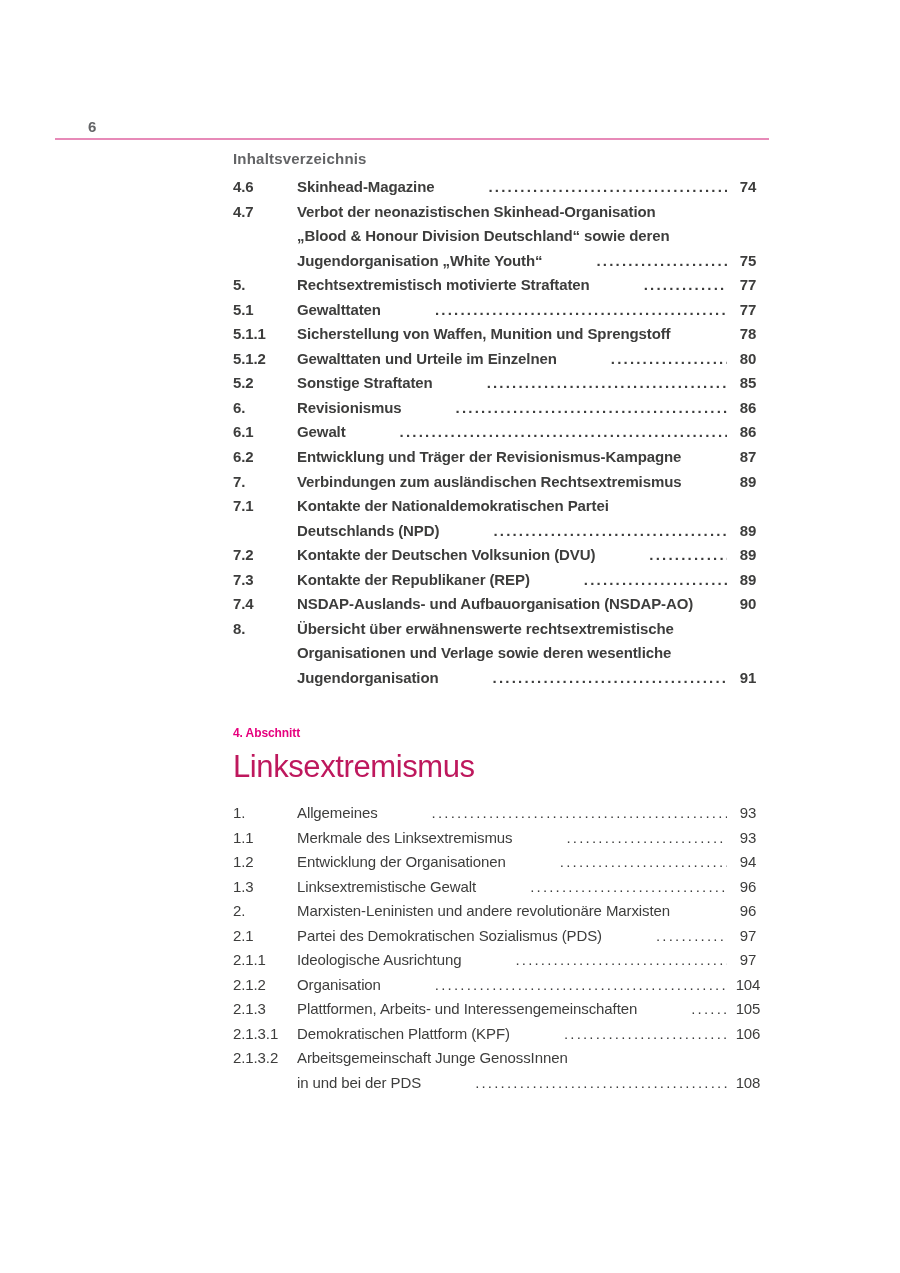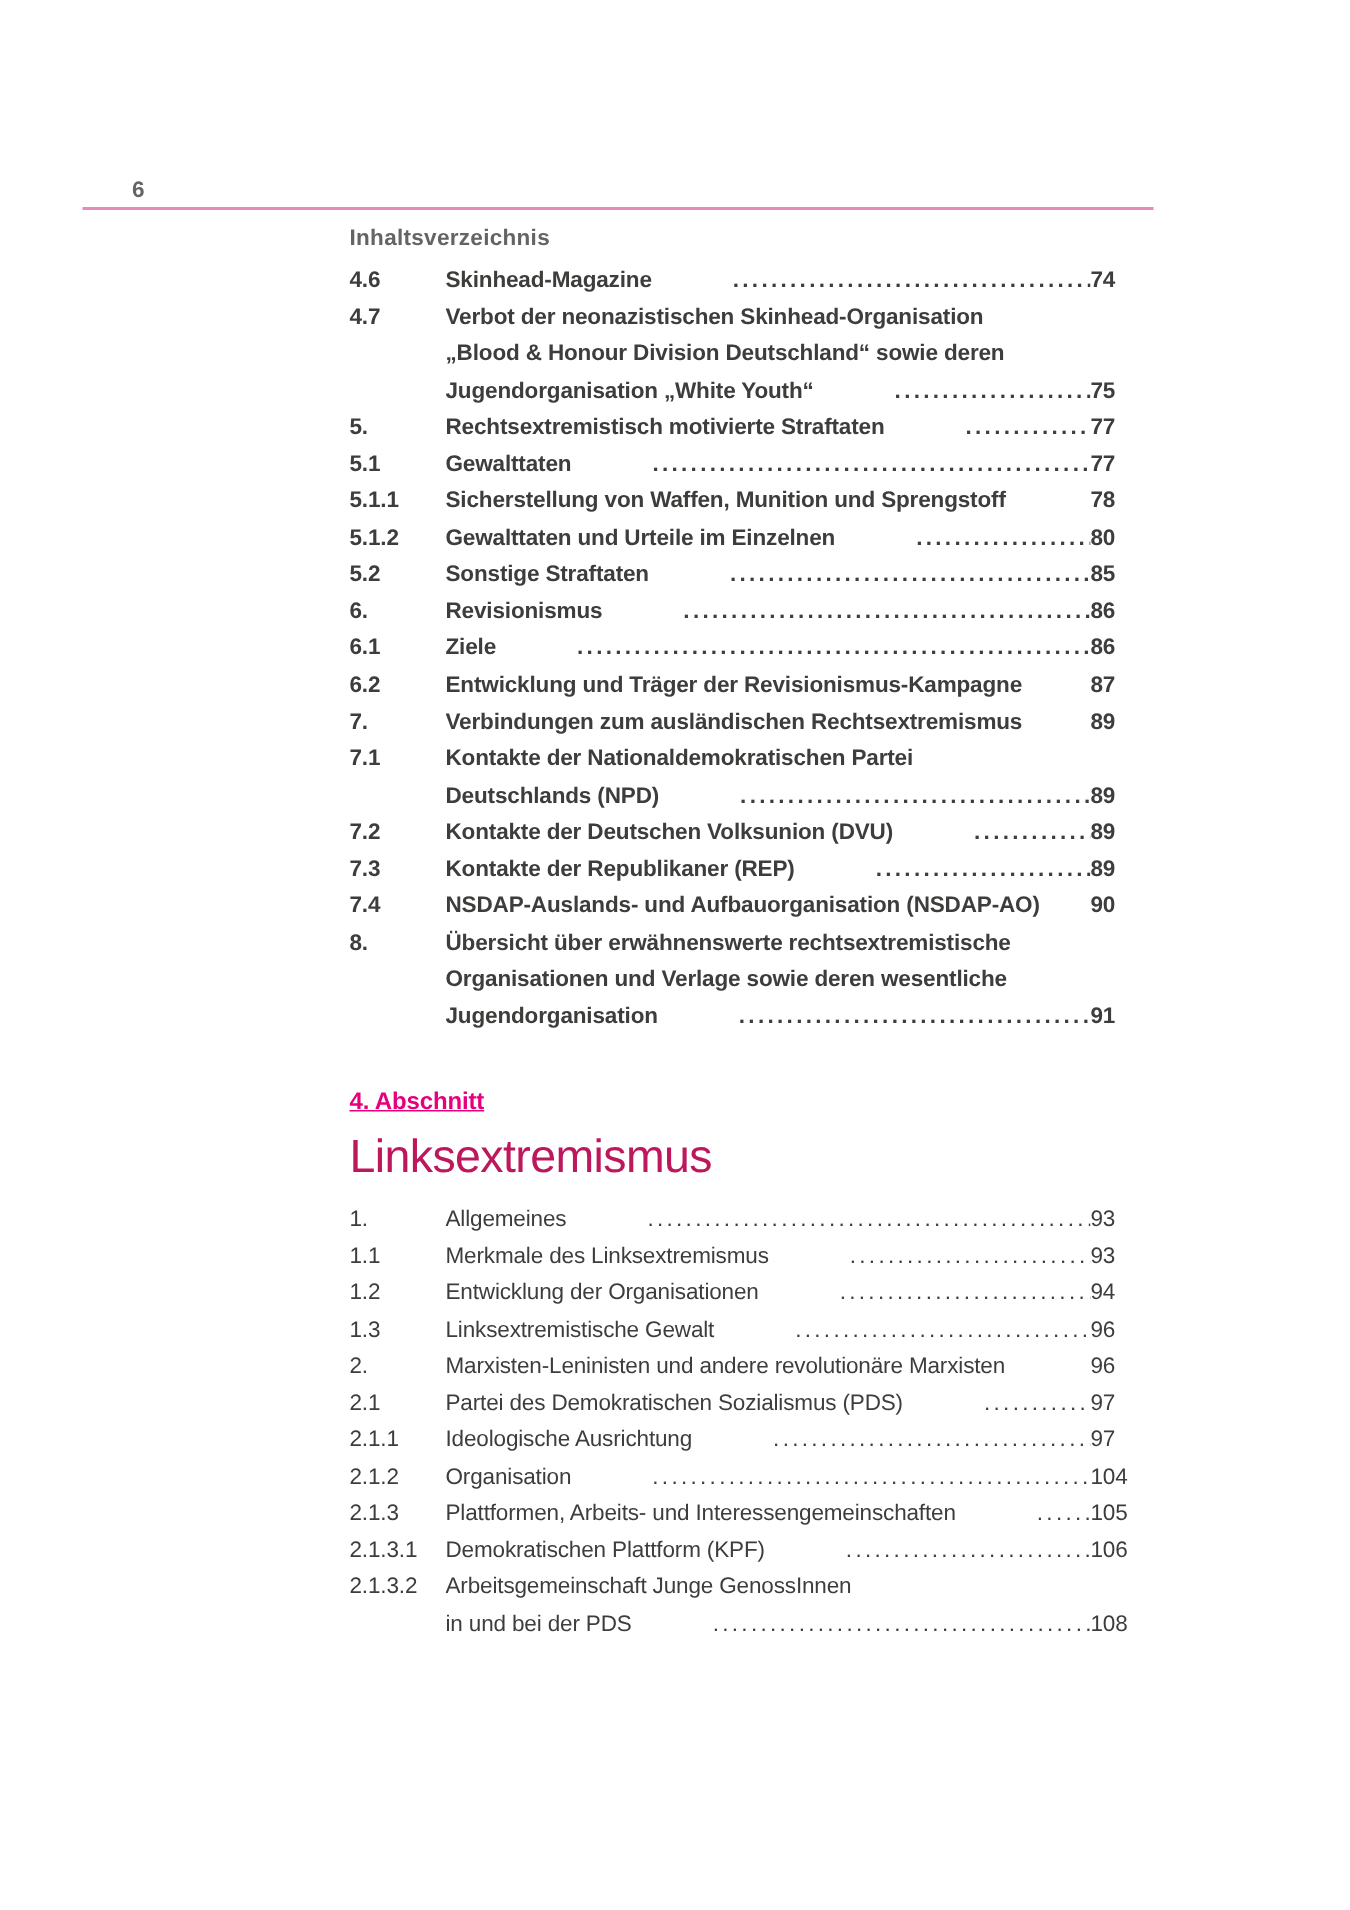--- a/index.html
+++ b/index.html
@@ -50,28 +50,27 @@
   }
   .col-num{flex:0 0 64px;}
   .col-title{flex:1 1 auto;display:flex;align-items:flex-start;min-width:0;overflow:hidden;gap:48px;}
   .title-text{flex:0 0 auto;}
   .dots{
     flex:1 1 auto;min-width:0;overflow:hidden;
     padding-left:6px;padding-right:3px;
     letter-spacing:2.2px;
     color:var(--text);
   }
-  .col-page{flex:0 0 42px;text-align:left;}
+  .col-page{flex:0 0 42px;text-align:center;}
 
   
   .section-break{position:absolute;left:233px;top:726px;width:536px;}
   .section-kicker{
-    font-size:16px;font-weight:700;color:var(--accent);
+    font-size:12px;font-weight:700;color:var(--accent);
     letter-spacing:-0.1px;
-    text-decoration:underline;
   }
   .section-title{
     margin-top:9px;
     font-size:31px;font-weight:400;color:#be185d;
     letter-spacing:-0.4px;
   }
 </style>
 </head>
 <body>
 
@@ -158,21 +157,21 @@
           <span class="col-num">6.</span>
           <span class="col-title">
             <span class="title-text">Revisionismus</span>
             <span class="dots">............................................................................................................................................</span>
           </span>
           <span class="col-page">86</span>
         </div>
         <div class="toc-row">
           <span class="col-num">6.1</span>
           <span class="col-title">
-            <span class="title-text">Ziele</span>
+            <span class="title-text">Gewalt</span>
             <span class="dots">............................................................................................................................................</span>
           </span>
           <span class="col-page">86</span>
         </div>
         <div class="toc-row">
           <span class="col-num">6.2</span>
           <span class="col-title">
             <span class="title-text">Entwicklung und Träger der Revisionismus-Kampagne</span>
           </span>
           <span class="col-page">87</span>

